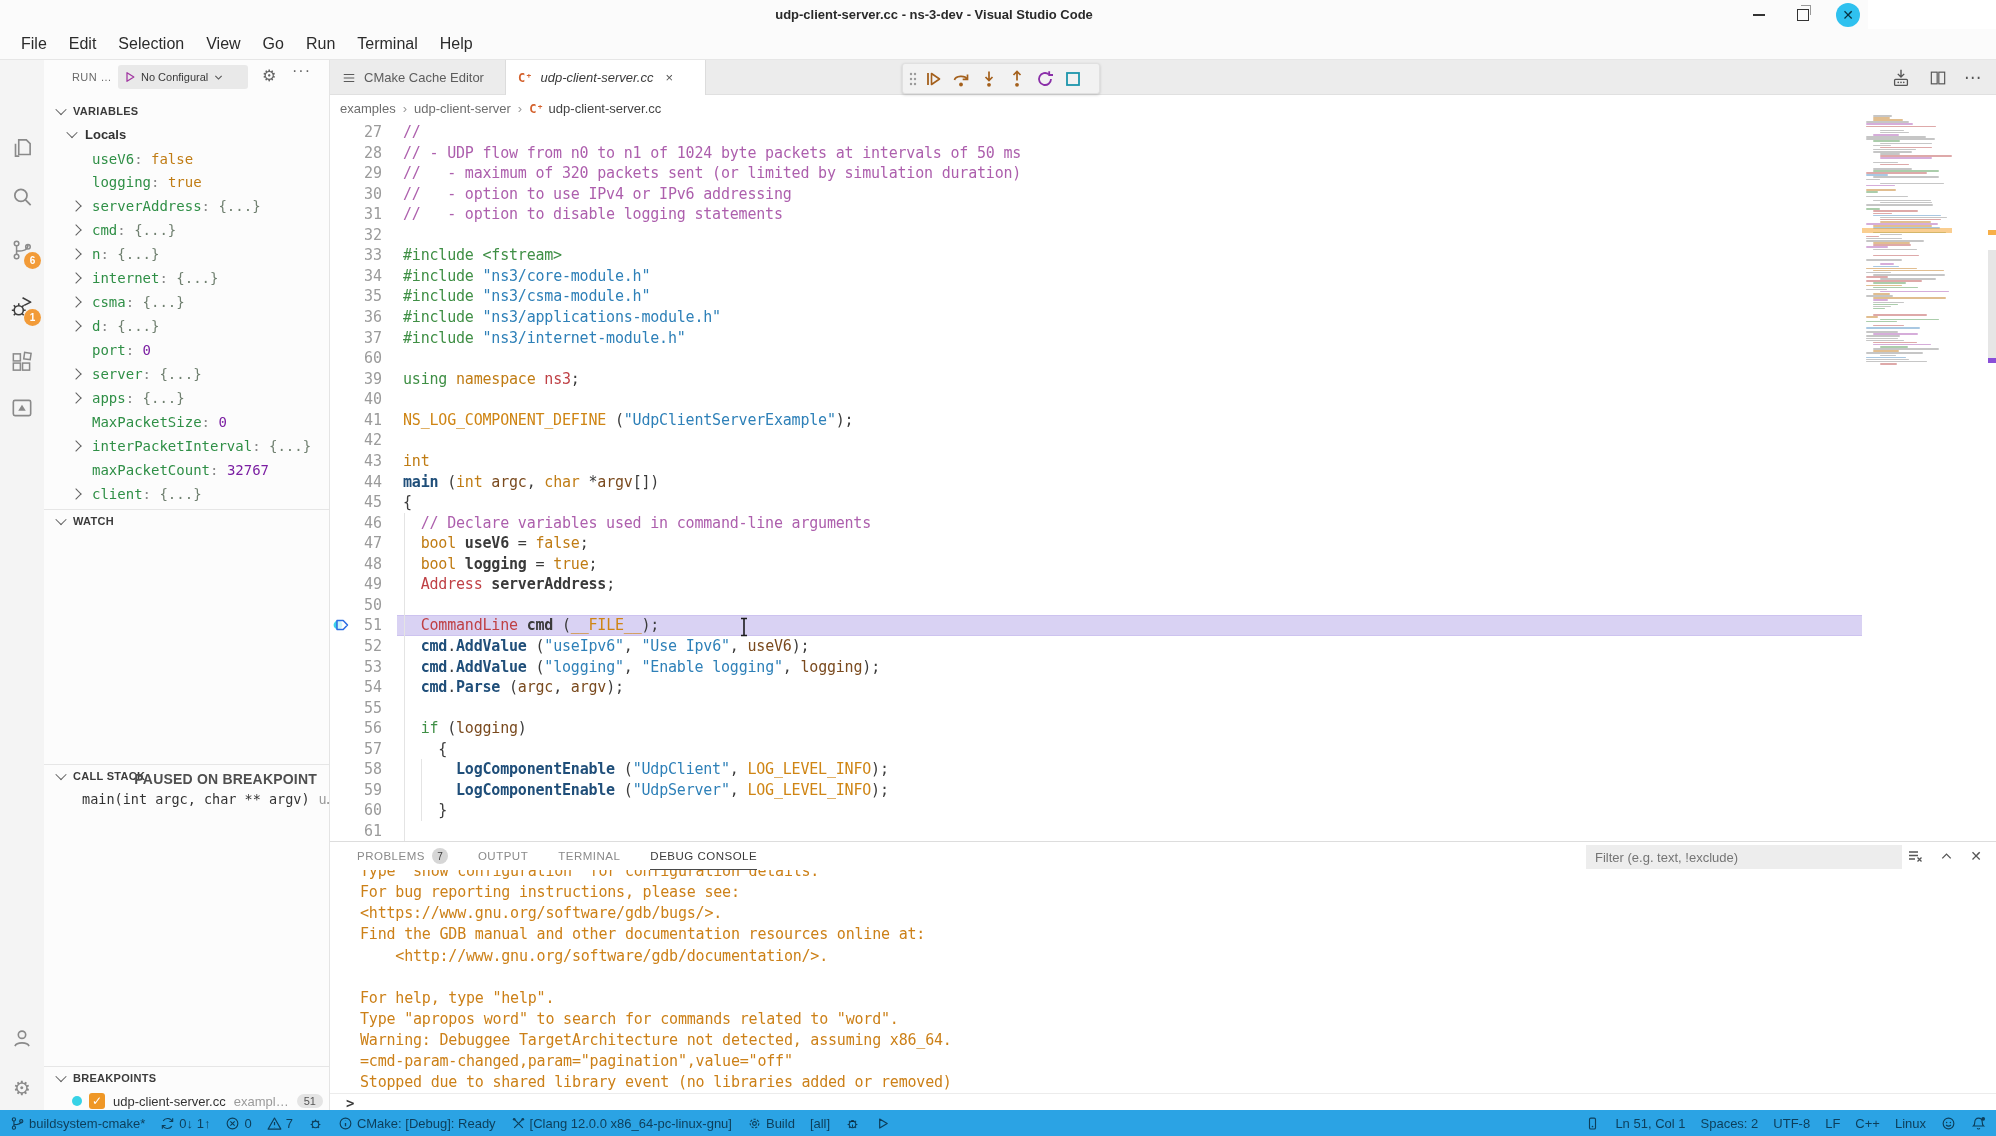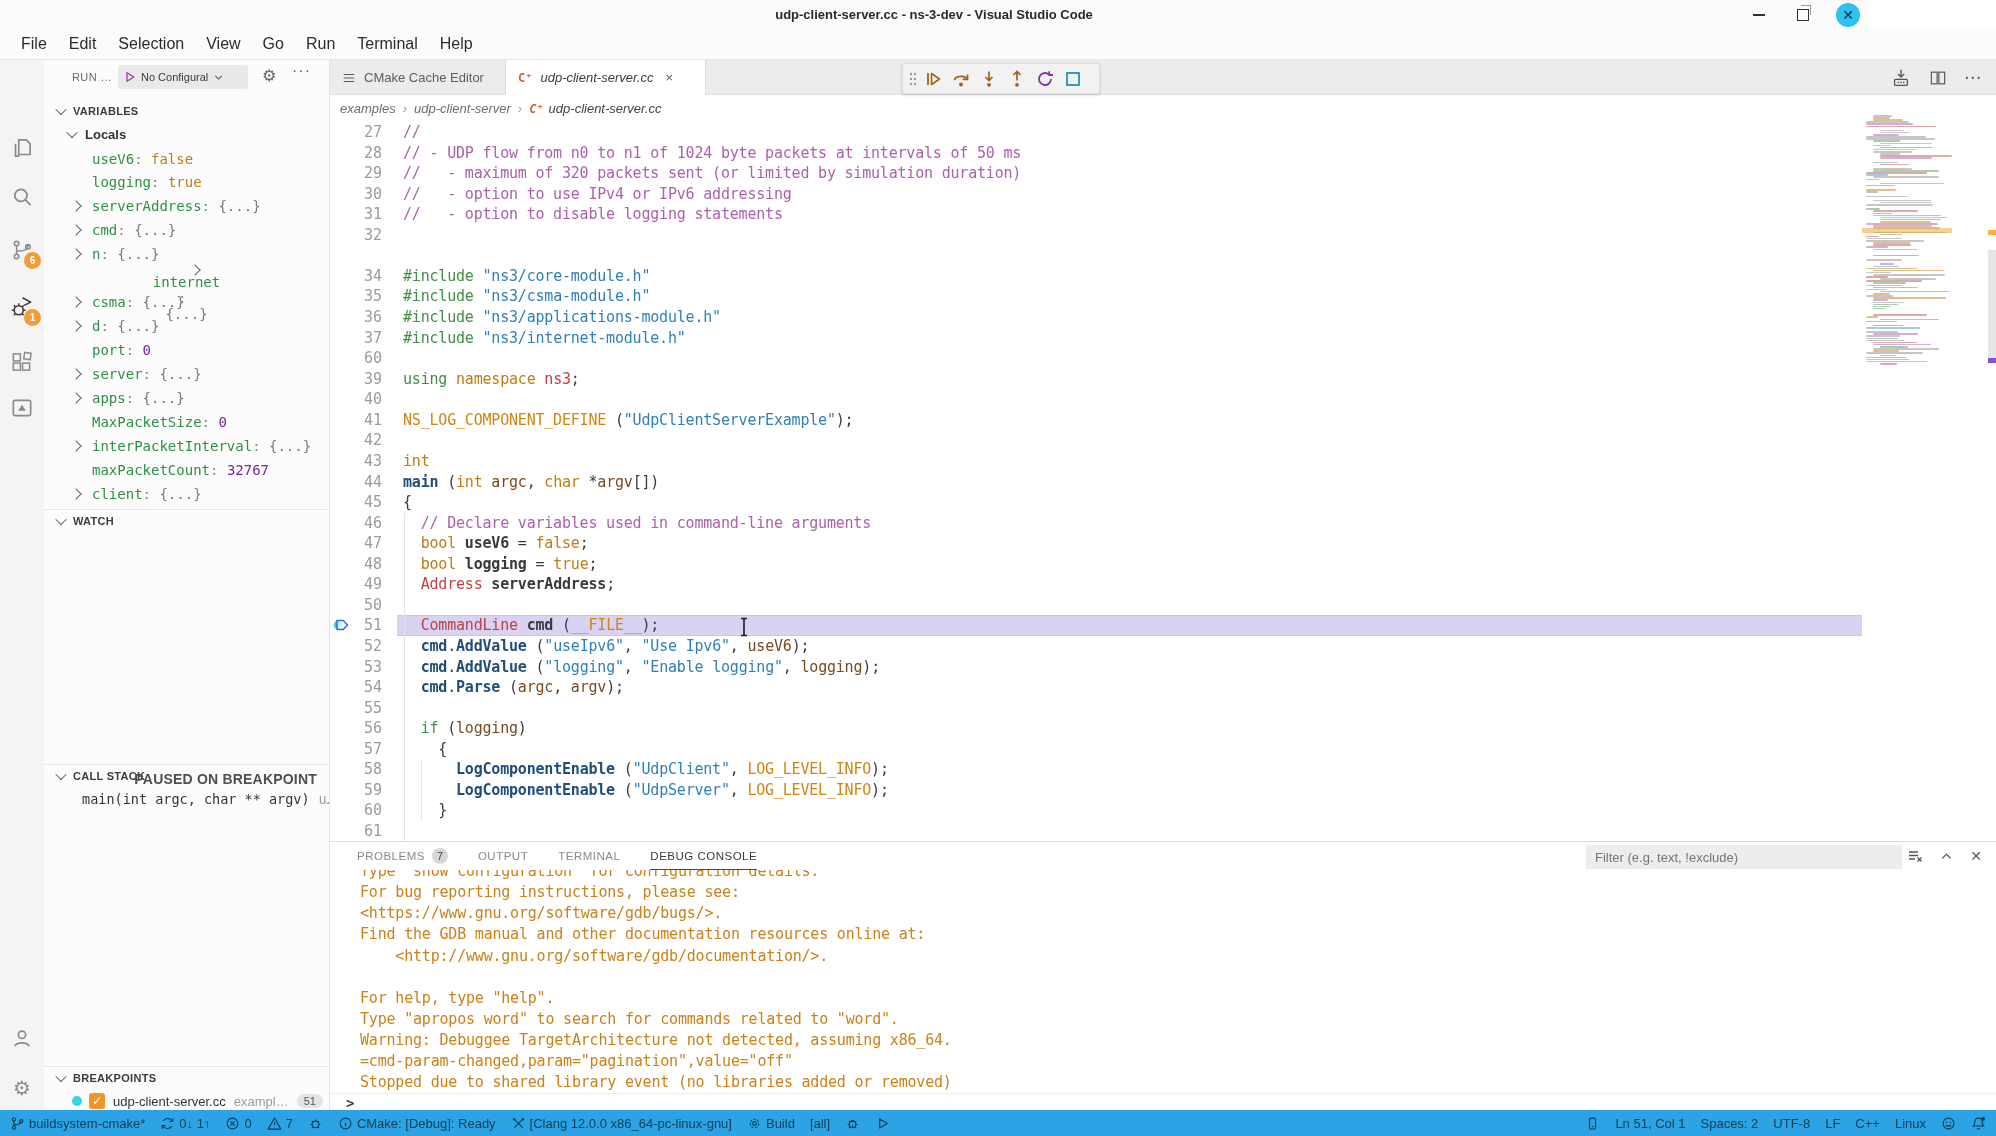--- a/index.html
+++ b/index.html
@@ -84,21 +84,21 @@
   .ed-actions{position:absolute;right:14px;top:60px;height:35px;display:flex;align-items:center;gap:16px;color:#555;}
   .ed-actions .more{font-size:17px;letter-spacing:1px;color:#555;}
 
   
   .dbg-toolbar{position:absolute;left:902px;top:63px;width:198px;height:31px;background:#f2f2f2;border:1px solid #e0e0e0;
                border-radius:3px;box-shadow:0 1px 3px rgba(0,0,0,.18);display:flex;align-items:center;padding:0 4px;box-sizing:border-box;z-index:30;}
   .dbg-it{width:28px;height:26px;display:flex;align-items:center;justify-content:center;}
   .dbg-it svg{width:20px;height:20px;}
 
   
-  .breadcrumbs{position:absolute;left:330px;top:95px;width:1666px;height:27px;background:#fff;display:flex;align-items:center;padding-left:10px;box-sizing:border-box;font-style:italic;}
+  .breadcrumbs{position:absolute;left:330px;top:95px;width:1666px;height:27px;background:#fff;display:flex;align-items:center;padding-left:10px;box-sizing:border-box;}
   .bc{font-size:13px;color:#6e6e6e;}
   .bc.last{color:#444;}
   .bc-sep{color:#9a9a9a;margin:0 7px;font-size:13px;}
   .breadcrumbs .cppic{margin-right:5px;}
 
   
   .code-view{position:absolute;left:330px;top:122px;width:1666px;height:719px;background:#fff;overflow:hidden;}
   .code-row{position:absolute;left:0;width:1530px;height:20.56px;line-height:20.56px;
             font-family:"DejaVu Sans Mono","Liberation Mono",monospace;font-size:15px;letter-spacing:-0.2px;white-space:pre;}
   .code-row .ln{position:absolute;left:0;top:0;width:52px;text-align:right;color:#9b9b9b;letter-spacing:0;}
@@ -283,21 +283,21 @@
           <span class="v-obj">{...}</span>
         </div>
         <div class="var-row" style="top: 182.22px;">
           <span class="var-chev">
             <span class="chev right"></span>
           </span>
           <span class="var-name">n</span>
           <span class="var-colon">: </span>
           <span class="v-obj">{...}</span>
         </div>
-        <div class="var-row" style="top: 206.15px; flex-direction: column;">
+        <div class="var-row" style="top: 206.15px;">
           <span class="var-chev">
             <span class="chev right"></span>
           </span>
           <span class="var-name">internet</span>
           <span class="var-colon">: </span>
           <span class="v-obj">{...}</span>
         </div>
         <div class="var-row" style="top: 230.08px;">
           <span class="var-chev">
             <span class="chev right"></span>
@@ -482,20 +482,21 @@
     <span class="bc last">udp-client-server.cc</span>
   </div>
 
   <div class="code-view" id="codeview">
       <div class="code-row" style="top: 0px;"><span class="ln">27</span><span class="txt"><span class="tk-cm">//</span></span></div>
       <div class="code-row" style="top: 20.56px;"><span class="ln">28</span><span class="txt"><span class="tk-cm">// - UDP flow from n0 to n1 of 1024 byte packets at intervals of 50 ms</span></span></div>
       <div class="code-row" style="top: 41.12px;"><span class="ln">29</span><span class="txt"><span class="tk-cm">//   - maximum of 320 packets sent (or limited by simulation duration)</span></span></div>
       <div class="code-row" style="top: 61.68px;"><span class="ln">30</span><span class="txt"><span class="tk-cm">//   - option to use IPv4 or IPv6 addressing</span></span></div>
       <div class="code-row" style="top: 82.24px;"><span class="ln">31</span><span class="txt"><span class="tk-cm">//   - option to disable logging statements</span></span></div>
       <div class="code-row" style="top: 102.8px;"><span class="ln">32</span><span class="txt"></span></div>
+      <div class="code-row" style="top: 123.36px;"><span class="ln">33</span><span class="txt"><span class="tk-inc">#include &lt;fstream&gt;</span></span></div>
       <div class="code-row" style="top: 143.92px;"><span class="ln">34</span><span class="txt"><span class="tk-inc">#include </span><span class="tk-str">"ns3/core-module.h"</span></span></div>
       <div class="code-row" style="top: 164.48px;"><span class="ln">35</span><span class="txt"><span class="tk-inc">#include </span><span class="tk-str">"ns3/csma-module.h"</span></span></div>
       <div class="code-row" style="top: 185.04px;"><span class="ln">36</span><span class="txt"><span class="tk-inc">#include </span><span class="tk-str">"ns3/applications-module.h"</span></span></div>
       <div class="code-row" style="top: 205.6px;"><span class="ln">37</span><span class="txt"><span class="tk-inc">#include </span><span class="tk-str">"ns3/internet-module.h"</span></span></div>
       <div class="code-row" style="top: 226.16px;"><span class="ln">60</span><span class="txt"></span></div>
       <div class="code-row" style="top: 246.72px;"><span class="ln">39</span><span class="txt"><span class="tk-inc">using</span><span class="tk-pl"> </span><span class="tk-kw">namespace</span><span class="tk-pl"> </span><span class="tk-ty">ns3</span><span class="tk-pl">;</span></span></div>
       <div class="code-row" style="top: 267.28px;"><span class="ln">40</span><span class="txt"></span></div>
       <div class="code-row" style="top: 287.84px;"><span class="ln">41</span><span class="txt"><span class="tk-mac">NS_LOG_COMPONENT_DEFINE</span><span class="tk-pl"> (</span><span class="tk-str">"UdpClientServerExample"</span><span class="tk-pl">);</span></span></div>
       <div class="code-row" style="top: 308.4px;"><span class="ln">42</span><span class="txt"></span></div>
       <div class="code-row" style="top: 328.96px;"><span class="ln">43</span><span class="txt"><span class="tk-kw">int</span></span></div>

